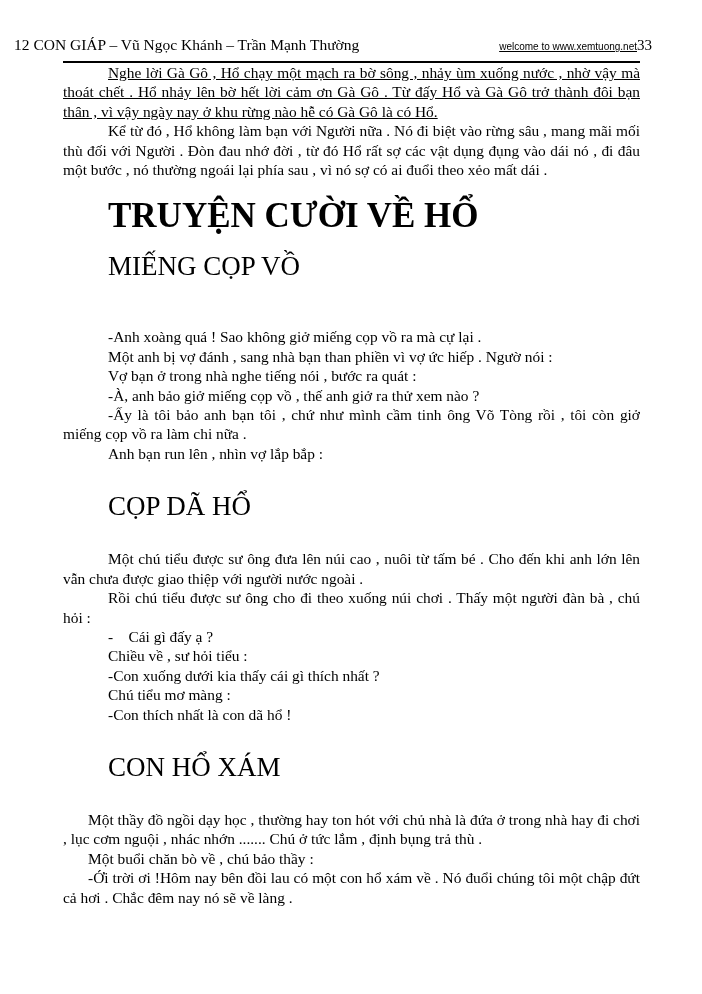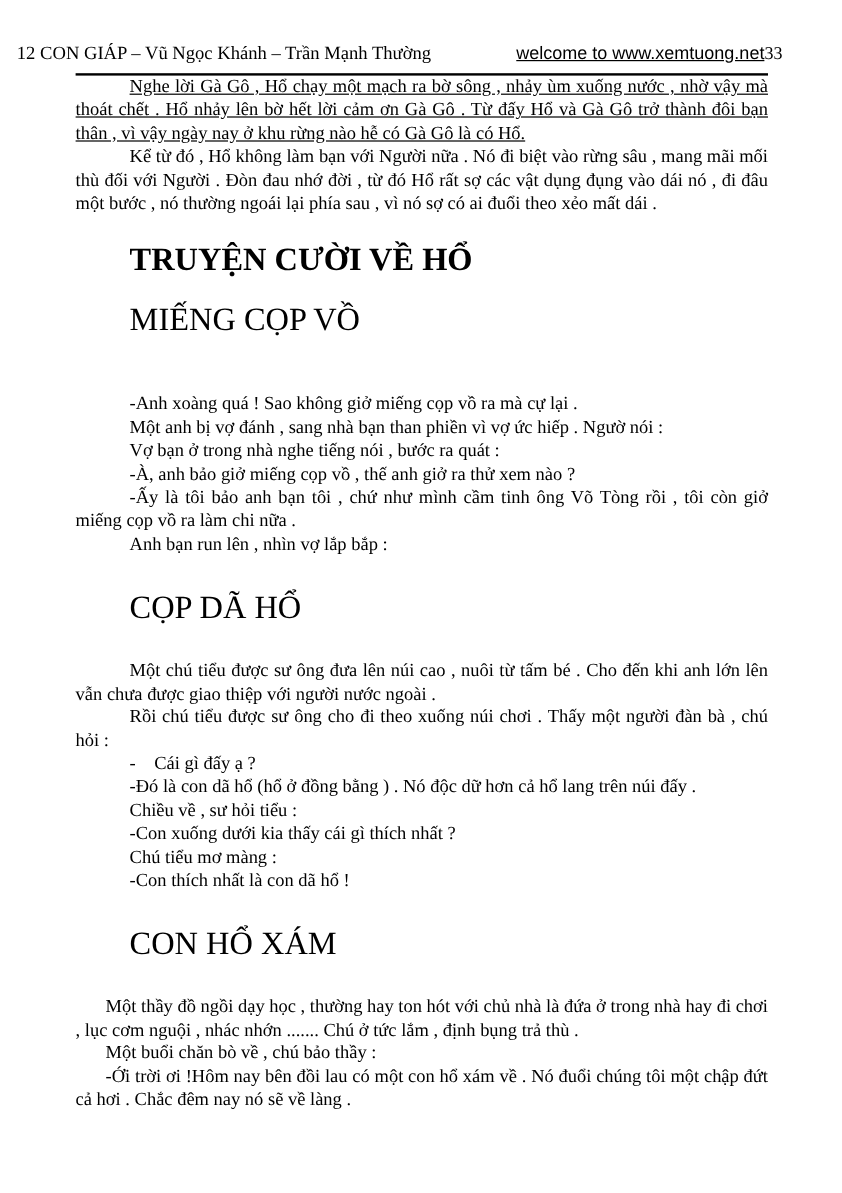--- a/index.html
+++ b/index.html
@@ -23,21 +23,21 @@
     padding: 36px 50px 0 14px;
     white-space: nowrap;
   }
   .book-title {
     font-weight: normal;
     font-size: 15.5px;
   }
   .header-right { white-space: nowrap; }
   .site-link {
     font-family: "Liberation Sans", "DejaVu Sans", sans-serif;
-    font-size: 15px;
+    font-size: 10px;
     color: #000000;
     text-decoration: underline;
     cursor: pointer;
   }
   .page-number { font-size: 15px; }
   .rule {
     border: none;
     border-top: 2px solid #000000;
     width: 577px;
     margin: 7px 0 0 63px;
@@ -47,21 +47,21 @@
     font-size: 15.4px;
     line-height: 19.4px;
     text-align: justify;
   }
   .body p { margin: 0; }
   .indent { text-indent: 45px; }
   .indent-sm { text-indent: 25px; }
   .intro { margin-top: 16px; text-decoration: underline; }
   .h-main {
     font-family: "Liberation Serif", serif;
-    font-size: 27px;
+    font-size: 35px;
     font-weight: bold;
     line-height: 34px;
     margin: 20px 0 0 45px;
     text-align: left;
   }
   .h-section {
     font-family: "Liberation Serif", serif;
     font-size: 27px;
     font-weight: normal;
     line-height: 34px;
@@ -102,21 +102,20 @@
       <p class="indent">-Ấy là tôi bảo anh bạn tôi , chứ như mình cầm tinh ông Võ Tòng rồi , tôi còn giở miếng cọp vồ ra làm chi nữa .</p>
       <p class="indent">Anh bạn run lên , nhìn vợ lắp bắp :</p>
     </div>
 
     <h2 class="h-section h-gap">CỌP DÃ HỔ</h2>
 
     <div class="story-2">
       <p class="indent">Một chú tiểu được sư ông đưa lên núi cao , nuôi từ tấm bé . Cho đến khi anh lớn lên vẫn chưa được giao thiệp với người nước ngoài .</p>
       <p class="indent">Rồi chú tiểu được sư ông cho đi theo xuống núi chơi . Thấy một người đàn bà , chú hỏi :</p>
       <p class="indent">-&nbsp;&nbsp;&nbsp;&nbsp;Cái gì đấy ạ ?</p>
-      <p class="indent">-Đó là con dã hổ (hổ ở đồng bằng ) . Nó độc dữ hơn cả hổ lang trên núi đấy .</p>
       <p class="indent">Chiều về , sư hỏi tiểu :</p>
       <p class="indent">-Con xuống dưới kia thấy cái gì thích nhất ?</p>
       <p class="indent">Chú tiểu mơ màng :</p>
       <p class="indent">-Con thích nhất là con dã hổ !</p>
     </div>
 
     <h2 class="h-section h-gap">CON HỔ XÁM</h2>
 
     <div class="story-3">
       <p class="indent-sm">Một thầy đồ ngồi dạy học , thường hay ton hót với chủ nhà là đứa ở trong nhà hay đi chơi , lục cơm nguội , nhác nhớn ....... Chú ở tức lắm , định bụng trả thù .</p>

